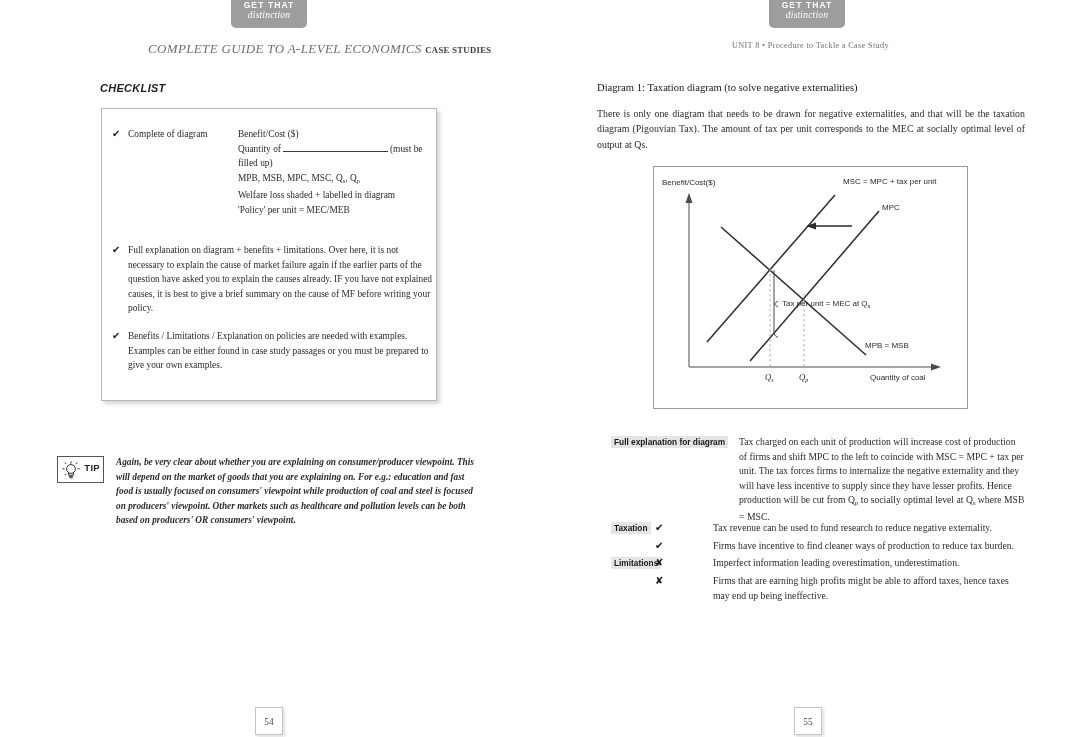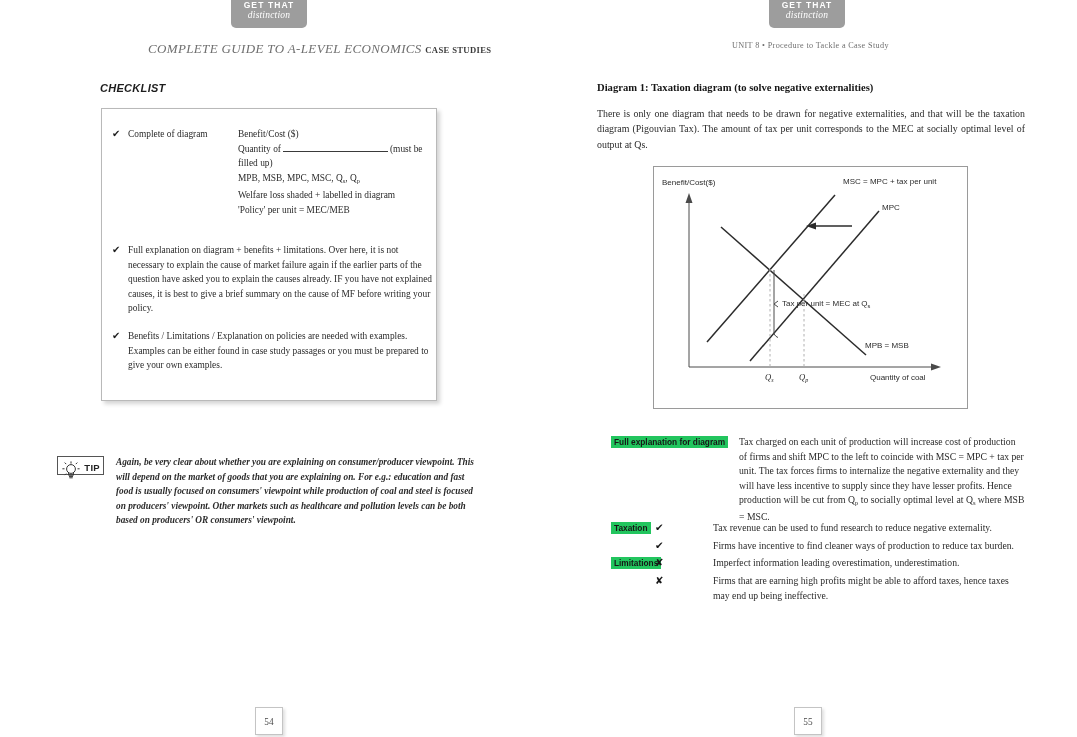--- a/index.html
+++ b/index.html
@@ -133,21 +133,21 @@
   .cl-row3 { left: 10px; top: 220px; width: 322px; }
 
   sub { font-size: 68%; vertical-align: -.28em; }
 
   
   .tip-icon {
     position: absolute;
     left: 57px;
     top: 456px;
     width: 47px;
-    height: 19px;
+    height: 27px;
     border: 1px solid #555;
     background: #fff;
     box-sizing: border-box;
     padding-left: 13px;
   }
   .tip-icon .tiptext {
     position: absolute;
     right: 3px;
     top: 5px;
     font-family: "Liberation Sans", sans-serif;
@@ -169,21 +169,21 @@
     line-height: 14.6px;
     color: #2b2b2b;
   }
 
   
   .diag-title {
     position: absolute;
     left: 597px;
     top: 82px;
     font-size: 10.6px;
-    font-weight: bold;
+    font-weight: normal;
     color: #161616;
   }
   .diag-intro {
     position: absolute;
     left: 597px;
     top: 106px;
     width: 428px;
     font-size: 9.9px;
     line-height: 15.4px;
     text-align: justify;
@@ -197,21 +197,21 @@
     height: 243px;
     border: 1px solid #9a9a9a;
     background: #ffffff;
     box-sizing: border-box;
   }
   .diagram-box svg { display: block; }
 
   
   .tag {
     position: absolute;
-    background: #22c55e;
+    background: #e5e5e5;
     font-family: "Liberation Sans", sans-serif;
     font-weight: bold;
     font-size: 8.3px;
     color: #161616;
     padding: 1px 3px;
     white-space: nowrap;
   }
   .expl-body {
     position: absolute;
     left: 739px;

